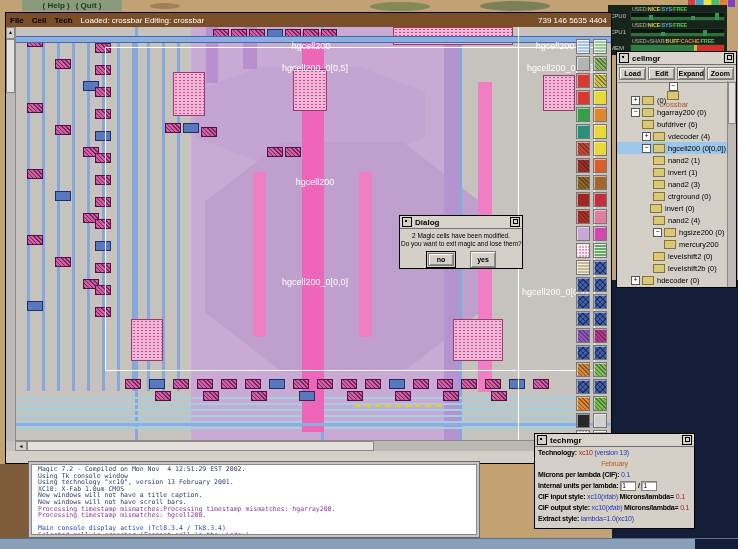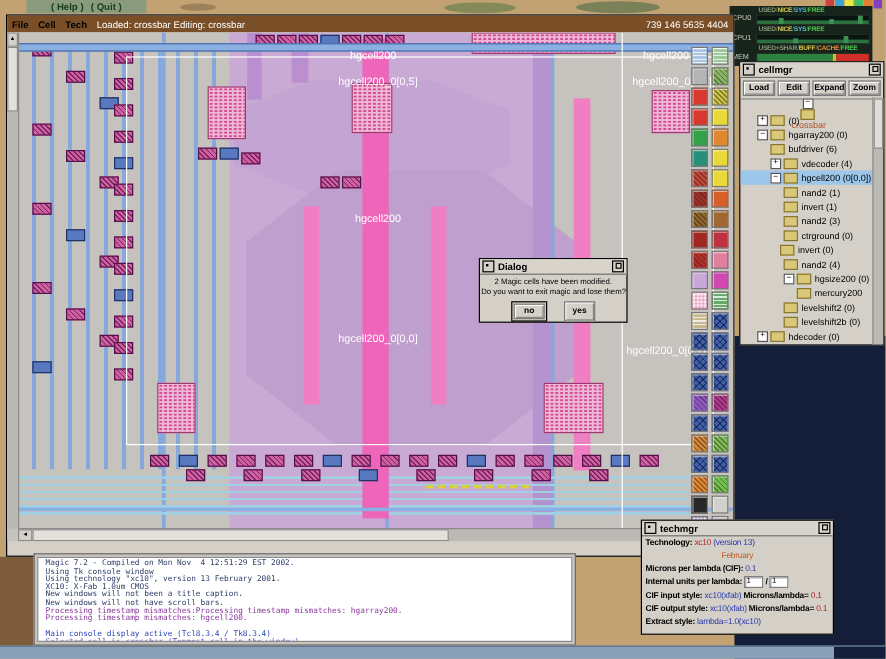--- a/index.html
+++ b/index.html
@@ -339,21 +339,21 @@
     </div>
   </div>
 </div>
 
 <div class="win" id="consolewin">
   <div id="console-lines">
       <div class="cline" style="color: rgb(48, 64, 106);">Magic 7.2 - Compiled on Mon Nov  4 12:51:29 EST 2002.</div>
       <div class="cline" style="color: rgb(48, 64, 106);">Using Tk console window</div>
       <div class="cline" style="color: rgb(48, 64, 106);">Using technology "xc10", version 13 February 2001.</div>
       <div class="cline" style="color: rgb(48, 64, 106);">XC10: X-Fab 1.0um CMOS</div>
-      <div class="cline" style="color: rgb(48, 64, 106);">New windows will not been a title caption.</div>
+      <div class="cline" style="color: rgb(48, 64, 106);">New windows will not have a title caption.</div>
       <div class="cline" style="color: rgb(48, 64, 106);">New windows will not have scroll bars.</div>
       <div class="cline" style="color: rgb(138, 58, 154);">Processing timestamp mismatches:Processing timestamp mismatches: hgarray200.</div>
       <div class="cline" style="color: rgb(138, 58, 154);">Processing timestamp mismatches: hgcell200.</div>
       <div class="cline" style="color: rgb(0, 0, 0);">&nbsp;</div>
       <div class="cline" style="color: rgb(42, 72, 192);">Main console display active (Tcl8.3.4 / Tk8.3.4)</div>
       <div class="cline" style="color: rgb(90, 58, 176);">Selected cell is crossbar (Topmost cell in the window)</div>
     </div>
 </div>
 
 <div class="win" id="techmgr">

